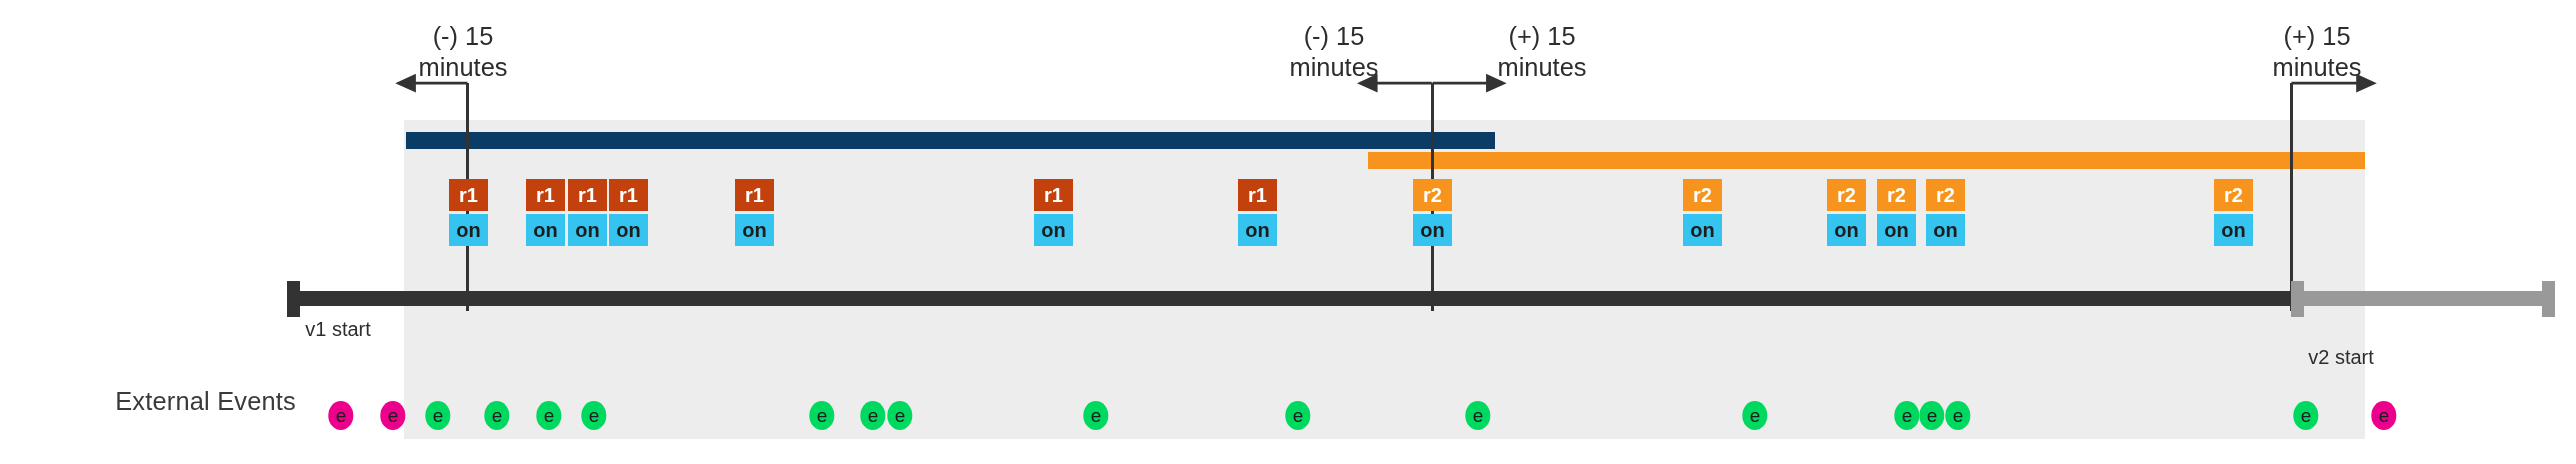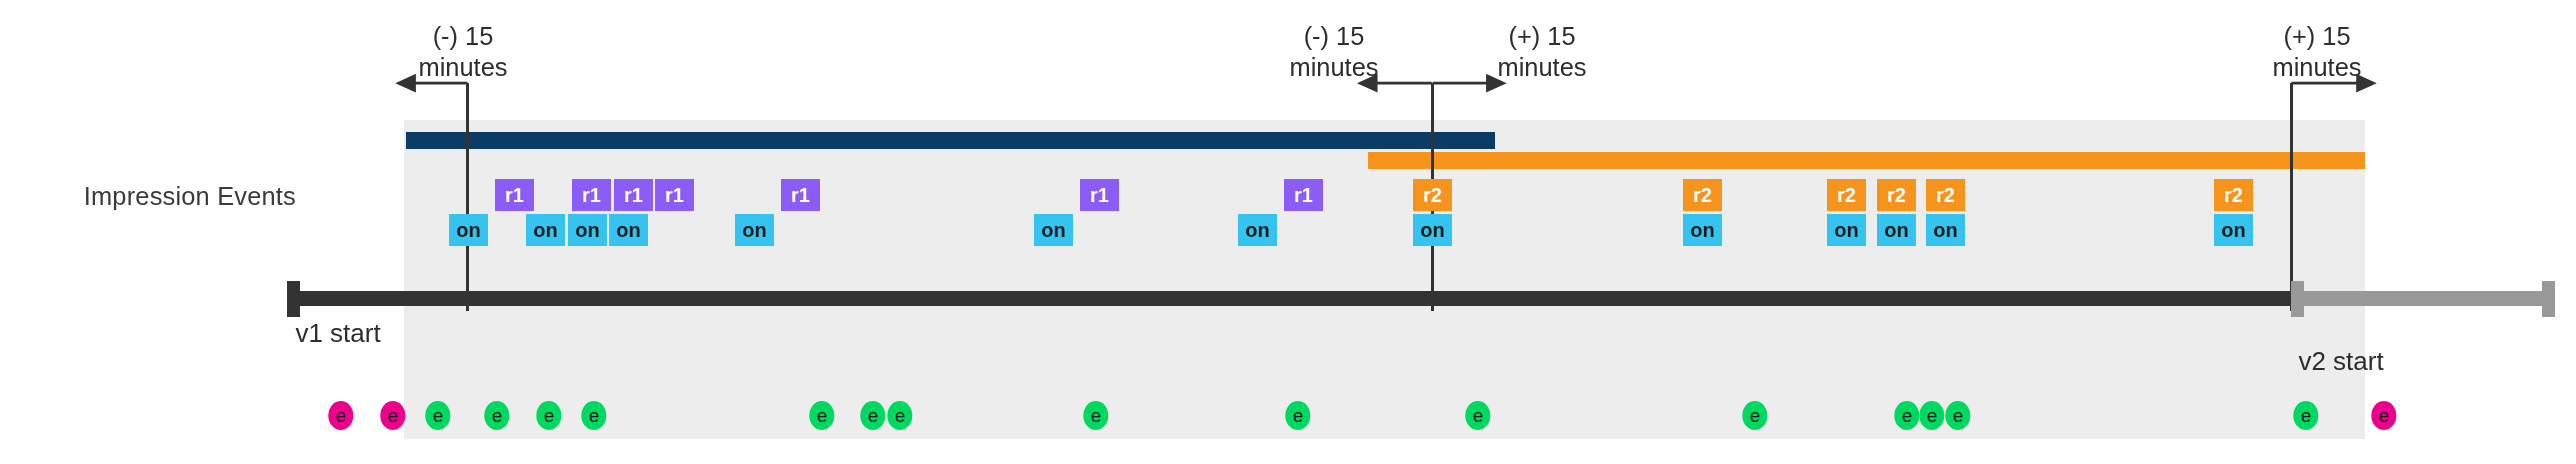--- a/index.html
+++ b/index.html
@@ -63,42 +63,42 @@
     position: absolute;
     width: 39px;
     height: 32px;
     display: flex;
     align-items: center;
     justify-content: center;
     font-size: 20px;
     font-weight: 700;
     box-sizing: border-box;
   }
-  .chip.r1 { background: #8b5cf6; color: #ffffff; margin-left: 46px; }
+  .chip.r1 { background: #c2410c; color: #ffffff; }
   .chip.r2 { background: #f7941d; color: #ffffff; text-align: right; }
   .chip.on { background: #35c4f0; color: #1d1d1d; }
 
   
   .axis-line {
     position: absolute;
     height: 15px;
   }
   .axis-line.dark { background: #333333; }
   .axis-line.light { background: #999999; }
   .axis-cap {
     position: absolute;
     width: 13px;
     height: 36px;
   }
   .axis-cap.dark { background: #333333; }
   .axis-cap.light { background: #999999; }
 
   .axis-label {
     position: absolute;
-    font-size: 26px;
+    font-size: 20px;
     color: #2d2d2d;
     white-space: nowrap;
     transform: translateX(-50%);
   }
 
   
   .dot {
     position: absolute;
     width: 25.4px;
     height: 29px;
@@ -113,22 +113,22 @@
   .dot.green { background: #00d95f; }
   .dot.pink  { background: #ec008c; }
 </style>
 </head>
 <body>
 
 <div id="stage">
 
   <div class="shade-band" id="shade-band" style="left: 404px; top: 120px; width: 1961px; height: 319px; background: rgb(237, 237, 237);"></div>
 
-  <div class="row-label" id="impression-label" style="right:2280px; top:182px;">Impression Events</div>
-
+
+  <div class="row-label" id="external-label" style="right:2280px; top:387px;">External Events</div>
 
   <div id="version-bars-layer">
       <div class="version-bar v1" style="left: 406px; top: 132px; width: 1089px;"></div>
       <div class="version-bar v2" style="left: 1368px; top: 152px; width: 997px;"></div>
     </div>
 
   <div id="callouts-layer">
       <div class="callout-text" style="left: 463px; top: 20.7px;">
         <div>(-) 15</div>
         <div>minutes</div>

